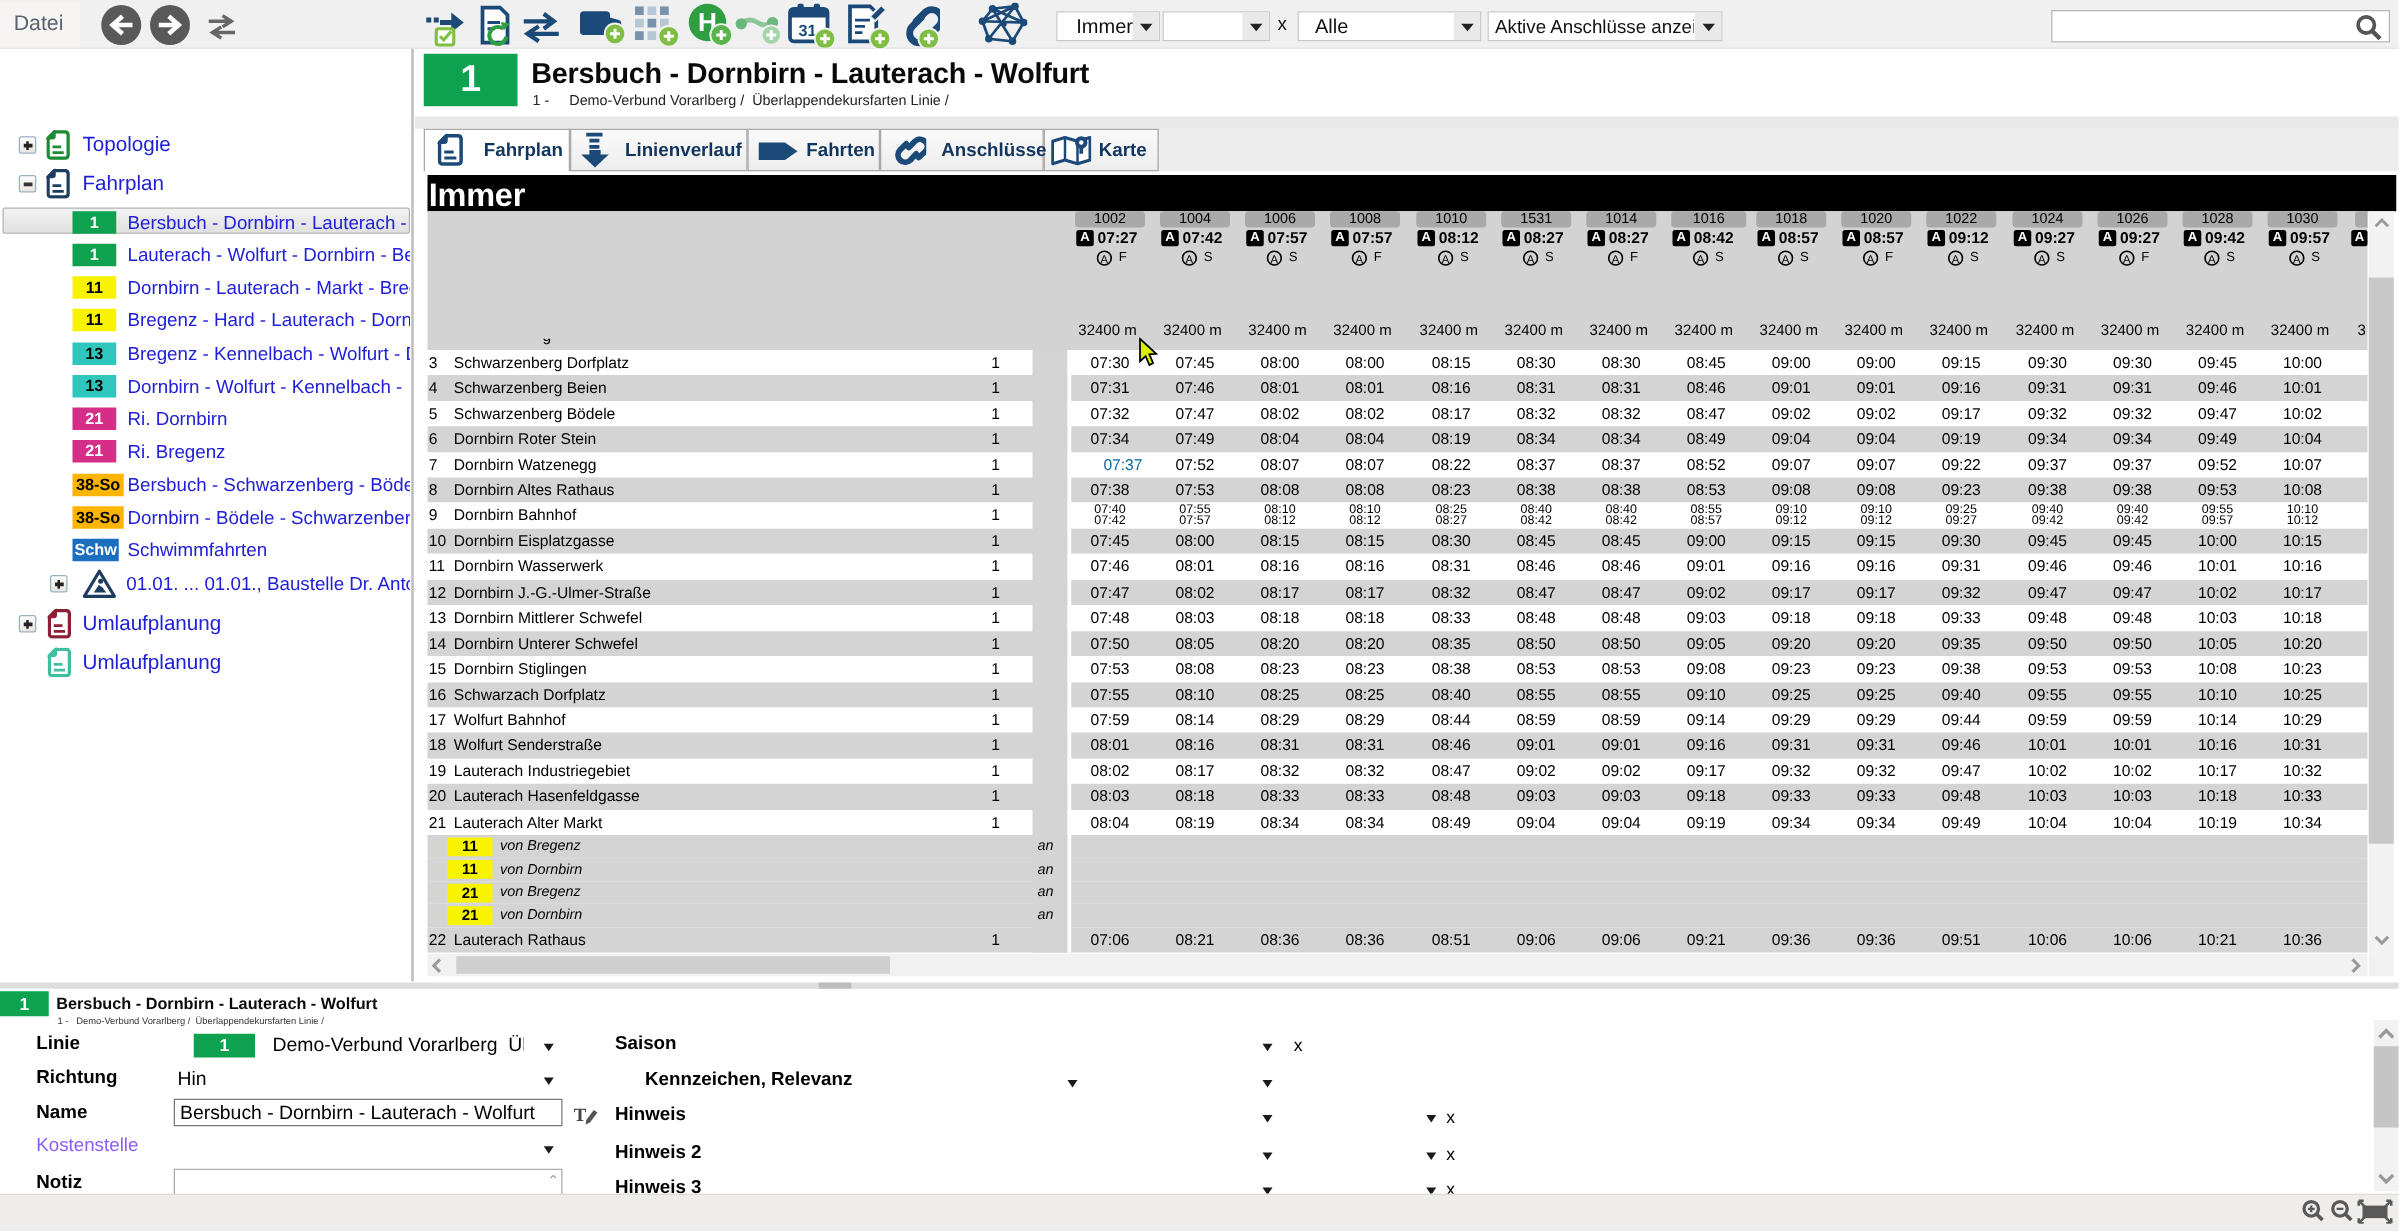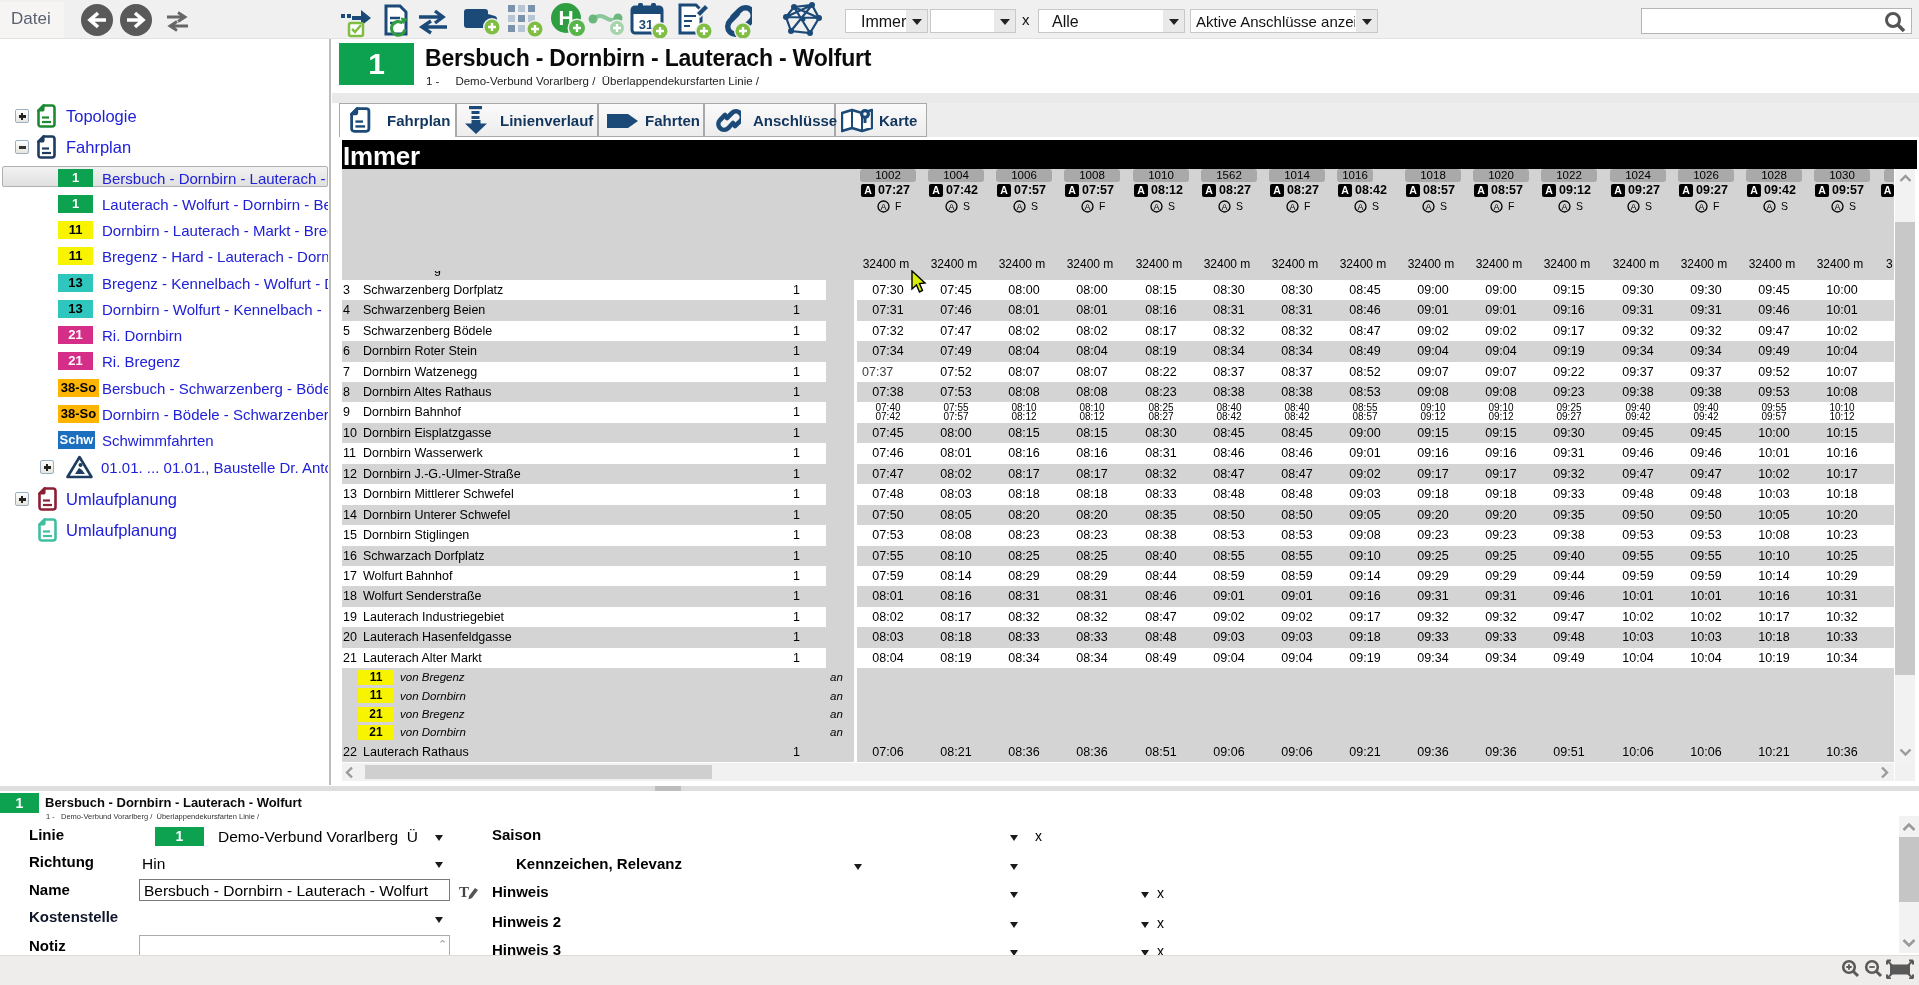--- a/index.html
+++ b/index.html
@@ -282,39 +282,39 @@
 <div class="abs" style="left:1059px;top:257px;width:62px;font-size:12px;color:#000;text-align:center;">32400 m</div>
 <div class="abs" style="left:1133px;top:169px;width:56px;height:13px;background:#a9a9a9;border-radius:3px;color:#000;font-size:11.5px;text-align:center;line-height:13px;">1010</div>
 <div class="abs" style="left:1134px;top:184px;width:14px;height:13px;background:#000;border-radius:2px;color:#fff;font-size:10.5px;font-weight:bold;text-align:center;line-height:13px;">A</div>
 <div class="abs" style="left:1151px;top:183px;width:52px;font-size:12.5px;font-weight:bold;color:#000;">08:12</div>
 <svg class="abs" style="left:1150px;top:200px;" width="13" height="13">
     <circle cx="6.5" cy="6.5" r="5.5" stroke="#000" stroke-width="1.3" fill="none"></circle>
     <text x="6.5" y="10" text-anchor="middle" font-size="9px" font-family="Liberation Sans" fill="#000">A</text>
   </svg>
 <div class="abs" style="left:1168px;top:200px;font-size:10.5px;color:#000;">S</div>
 <div class="abs" style="left:1128px;top:257px;width:62px;font-size:12px;color:#000;text-align:center;">32400 m</div>
-<div class="abs" style="left:1201px;top:169px;width:56px;height:13px;background:#a9a9a9;border-radius:3px;color:#000;font-size:11.5px;text-align:center;line-height:13px;">1562</div>
+<div class="abs" style="left:1201px;top:169px;width:56px;height:13px;background:#a9a9a9;border-radius:3px;color:#000;font-size:11.5px;text-align:center;line-height:13px;">1531</div>
 <div class="abs" style="left:1202px;top:184px;width:14px;height:13px;background:#000;border-radius:2px;color:#fff;font-size:10.5px;font-weight:bold;text-align:center;line-height:13px;">A</div>
 <div class="abs" style="left:1219px;top:183px;width:52px;font-size:12.5px;font-weight:bold;color:#000;">08:27</div>
 <svg class="abs" style="left:1218px;top:200px;" width="13" height="13">
     <circle cx="6.5" cy="6.5" r="5.5" stroke="#000" stroke-width="1.3" fill="none"></circle>
     <text x="6.5" y="10" text-anchor="middle" font-size="9px" font-family="Liberation Sans" fill="#000">A</text>
   </svg>
 <div class="abs" style="left:1236px;top:200px;font-size:10.5px;color:#000;">S</div>
 <div class="abs" style="left:1196px;top:257px;width:62px;font-size:12px;color:#000;text-align:center;">32400 m</div>
 <div class="abs" style="left:1269px;top:169px;width:56px;height:13px;background:#a9a9a9;border-radius:3px;color:#000;font-size:11.5px;text-align:center;line-height:13px;">1014</div>
 <div class="abs" style="left:1270px;top:184px;width:14px;height:13px;background:#000;border-radius:2px;color:#fff;font-size:10.5px;font-weight:bold;text-align:center;line-height:13px;">A</div>
 <div class="abs" style="left:1287px;top:183px;width:52px;font-size:12.5px;font-weight:bold;color:#000;">08:27</div>
 <svg class="abs" style="left:1286px;top:200px;" width="13" height="13">
     <circle cx="6.5" cy="6.5" r="5.5" stroke="#000" stroke-width="1.3" fill="none"></circle>
     <text x="6.5" y="10" text-anchor="middle" font-size="9px" font-family="Liberation Sans" fill="#000">A</text>
   </svg>
 <div class="abs" style="left:1304px;top:200px;font-size:10.5px;color:#000;">F</div>
 <div class="abs" style="left:1264px;top:257px;width:62px;font-size:12px;color:#000;text-align:center;">32400 m</div>
-<div class="abs" style="left:1337px;top:169px;width:36px;height:13px;background:#a9a9a9;border-radius:3px;color:#000;font-size:11.5px;text-align:center;line-height:13px;">1016</div>
+<div class="abs" style="left:1337px;top:169px;width:60px;height:13px;background:#a9a9a9;border-radius:3px;color:#000;font-size:11.5px;text-align:center;line-height:13px;">1016</div>
 <div class="abs" style="left:1338px;top:184px;width:14px;height:13px;background:#000;border-radius:2px;color:#fff;font-size:10.5px;font-weight:bold;text-align:center;line-height:13px;">A</div>
 <div class="abs" style="left:1355px;top:183px;width:52px;font-size:12.5px;font-weight:bold;color:#000;">08:42</div>
 <svg class="abs" style="left:1354px;top:200px;" width="13" height="13">
     <circle cx="6.5" cy="6.5" r="5.5" stroke="#000" stroke-width="1.3" fill="none"></circle>
     <text x="6.5" y="10" text-anchor="middle" font-size="9px" font-family="Liberation Sans" fill="#000">A</text>
   </svg>
 <div class="abs" style="left:1372px;top:200px;font-size:10.5px;color:#000;">S</div>
 <div class="abs" style="left:1332px;top:257px;width:62px;font-size:12px;color:#000;text-align:center;">32400 m</div>
 <div class="abs" style="left:1405px;top:169px;width:56px;height:13px;background:#a9a9a9;border-radius:3px;color:#000;font-size:11.5px;text-align:center;line-height:13px;">1018</div>
 <div class="abs" style="left:1406px;top:184px;width:14px;height:13px;background:#000;border-radius:2px;color:#fff;font-size:10.5px;font-weight:bold;text-align:center;line-height:13px;">A</div>
@@ -458,21 +458,21 @@
 <div class="abs" style="left:1475px;top:341.1px;width:52px;height:20.44px;font-size:12.5px;line-height:20.44px;color:#000;text-align:center;">09:04</div>
 <div class="abs" style="left:1543px;top:341.1px;width:52px;height:20.44px;font-size:12.5px;line-height:20.44px;color:#000;text-align:center;">09:19</div>
 <div class="abs" style="left:1612px;top:341.1px;width:52px;height:20.44px;font-size:12.5px;line-height:20.44px;color:#000;text-align:center;">09:34</div>
 <div class="abs" style="left:1680px;top:341.1px;width:52px;height:20.44px;font-size:12.5px;line-height:20.44px;color:#000;text-align:center;">09:34</div>
 <div class="abs" style="left:1748px;top:341.1px;width:52px;height:20.44px;font-size:12.5px;line-height:20.44px;color:#000;text-align:center;">09:49</div>
 <div class="abs" style="left:1816px;top:341.1px;width:52px;height:20.44px;font-size:12.5px;line-height:20.44px;color:#000;text-align:center;">10:04</div>
 <div class="abs" style="left:342px;top:361.6px;width:1552px;height:20.44px;background:#fff;"></div>
 <div class="abs" style="left:343px;top:361.6px;width:19px;height:20.44px;font-size:12.5px;line-height:20.44px;color:#000;">7</div>
 <div class="abs" style="left:363px;top:361.6px;height:20.44px;font-size:12.5px;line-height:20.44px;color:#000;white-space:nowrap;">Dornbirn Watzenegg</div>
 <div class="abs" style="left:793px;top:361.6px;width:12px;height:20.44px;font-size:12.5px;line-height:20.44px;color:#000;">1</div>
-<div class="abs" style="left:862px;top:361.6px;width:52px;height:20.44px;font-size:12.5px;line-height:20.44px;color:#404040;text-align:left;">07:37</div>
+<div class="abs" style="left:862px;top:361.6px;width:52px;height:20.44px;font-size:12.5px;line-height:20.44px;color:#0369a1;text-align:right;">07:37</div>
 <div class="abs" style="left:930px;top:361.6px;width:52px;height:20.44px;font-size:12.5px;line-height:20.44px;color:#000;text-align:center;">07:52</div>
 <div class="abs" style="left:998px;top:361.6px;width:52px;height:20.44px;font-size:12.5px;line-height:20.44px;color:#000;text-align:center;">08:07</div>
 <div class="abs" style="left:1066px;top:361.6px;width:52px;height:20.44px;font-size:12.5px;line-height:20.44px;color:#000;text-align:center;">08:07</div>
 <div class="abs" style="left:1135px;top:361.6px;width:52px;height:20.44px;font-size:12.5px;line-height:20.44px;color:#000;text-align:center;">08:22</div>
 <div class="abs" style="left:1203px;top:361.6px;width:52px;height:20.44px;font-size:12.5px;line-height:20.44px;color:#000;text-align:center;">08:37</div>
 <div class="abs" style="left:1271px;top:361.6px;width:52px;height:20.44px;font-size:12.5px;line-height:20.44px;color:#000;text-align:center;">08:37</div>
 <div class="abs" style="left:1339px;top:361.6px;width:52px;height:20.44px;font-size:12.5px;line-height:20.44px;color:#000;text-align:center;">08:52</div>
 <div class="abs" style="left:1407px;top:361.6px;width:52px;height:20.44px;font-size:12.5px;line-height:20.44px;color:#000;text-align:center;">09:07</div>
 <div class="abs" style="left:1475px;top:361.6px;width:52px;height:20.44px;font-size:12.5px;line-height:20.44px;color:#000;text-align:center;">09:07</div>
 <div class="abs" style="left:1543px;top:361.6px;width:52px;height:20.44px;font-size:12.5px;line-height:20.44px;color:#000;text-align:center;">09:22</div>
@@ -815,21 +815,21 @@
 <div class="abs" style="left:29px;top:853px;font-size:15px;font-weight:bold;color:#000;">Richtung</div>
 <div class="abs" style="left:142px;top:855px;font-size:15.5px;color:#000;">Hin</div>
 <div class="abs" style="left:435px;top:862px;width:0;height:0;border-left:4.8px solid transparent;border-right:4.8px solid transparent;border-top:6px solid #1a1a1a;"></div>
 <div class="abs" style="left:29px;top:881px;font-size:15px;font-weight:bold;color:#000;">Name</div>
 <div class="abs" style="left:139px;top:879px;width:311px;height:22px;background:#fff;border:1px solid #7a7a7a;"></div>
 <div class="abs" style="left:144px;top:882px;font-size:15.5px;color:#000;">Bersbuch - Dornbirn - Lauterach - Wolfurt</div>
 <svg class="abs" style="left:459px;top:883px;" width="20" height="19">
 <text x="0" y="14" font-size="15px" font-weight="bold" font-family="Liberation Serif" fill="#444">T</text>
 <path d="M10 13 L16 5 L19 7 L13 15 Z M10 13 L9.5 16.5 L13 15" fill="#555"></path>
 </svg>
-<div class="abs" style="left:29px;top:908px;font-size:15px;font-weight:bold;color:#0f172a;">Kostenstelle</div>
+<div class="abs" style="left:29px;top:908px;font-size:15px;font-weight:normal;color:#8b5cf6;">Kostenstelle</div>
 <div class="abs" style="left:435px;top:917px;width:0;height:0;border-left:4.8px solid transparent;border-right:4.8px solid transparent;border-top:6px solid #1a1a1a;"></div>
 <div class="abs" style="left:29px;top:937px;font-size:15px;font-weight:bold;color:#000;">Notiz</div>
 <div class="abs" style="left:139px;top:935px;width:311px;height:22px;background:#fff;border:1px solid #ababab;"></div>
 <div class="abs" style="left:438px;top:938px;font-size:11px;color:#999;">⌃</div>
 <div class="abs" style="left:492px;top:826px;font-size:15px;font-weight:bold;color:#000;">Saison</div>
 <div class="abs" style="left:1010px;top:835px;width:0;height:0;border-left:4.8px solid transparent;border-right:4.8px solid transparent;border-top:6px solid #1a1a1a;"></div>
 <div class="abs" style="left:1035px;top:828px;font-size:14px;color:#000;">x</div>
 <div class="abs" style="left:516px;top:855px;font-size:15px;font-weight:bold;color:#000;">Kennzeichen, Relevanz</div>
 <div class="abs" style="left:854px;top:864px;width:0;height:0;border-left:4.8px solid transparent;border-right:4.8px solid transparent;border-top:6px solid #1a1a1a;"></div>
 <div class="abs" style="left:1010px;top:864px;width:0;height:0;border-left:4.8px solid transparent;border-right:4.8px solid transparent;border-top:6px solid #1a1a1a;"></div>

